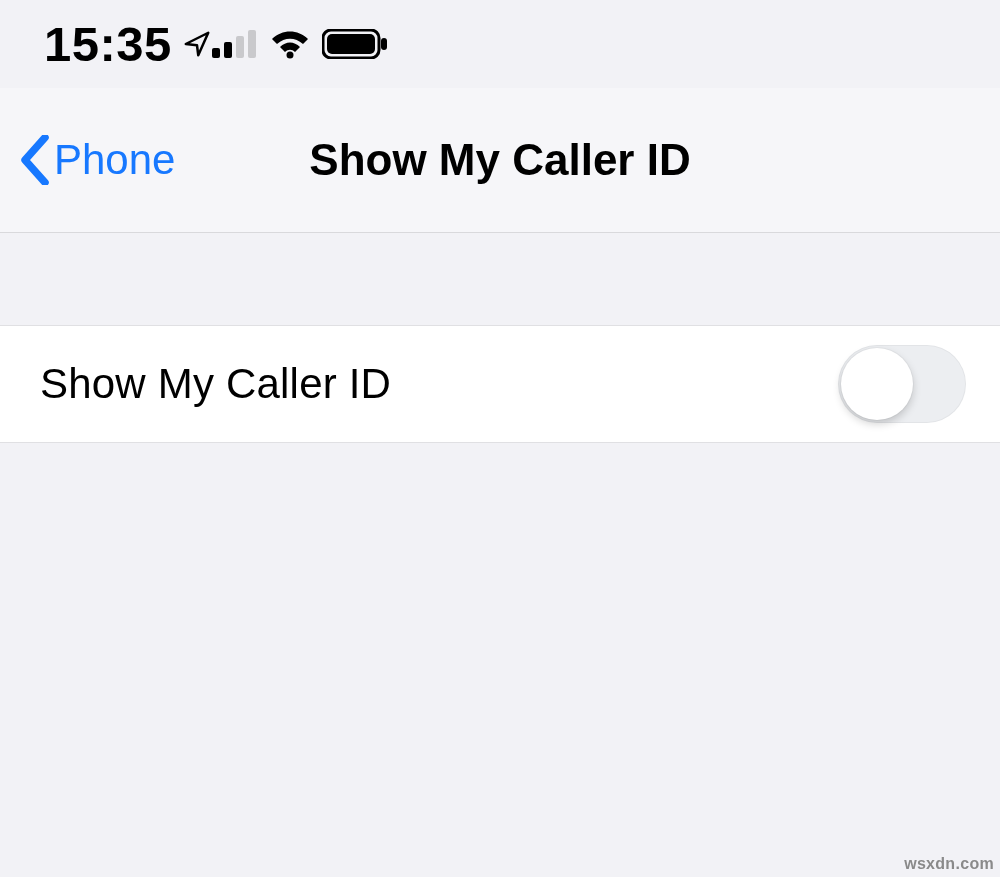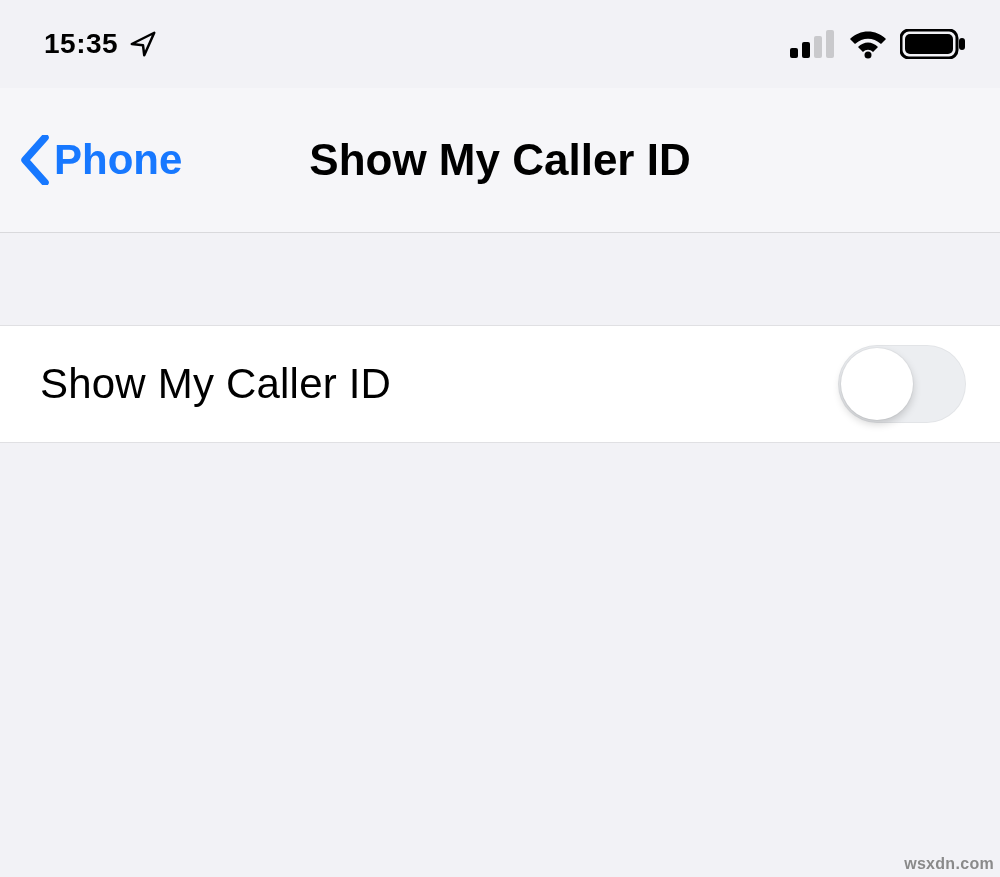--- a/index.html
+++ b/index.html
@@ -12,23 +12,23 @@
     overflow: hidden;
     position: relative;
   }
 
   
   .status-bar {
     width: 100%;
     height: 88px;
     display: flex;
     align-items: center;
-    justify-content: space-between;
+    justify-content: flex-start;
     padding: 0 34px 0 44px;
-    font-size: 28px;
+    font-size: 49px;
     font-weight: 600;
     letter-spacing: 0.5px;
   }
   .status-left { display: flex; align-items: center; gap: 10px; }
   .status-right { display: flex; align-items: center; gap: 12px; }
 
   .loc-arrow-icon svg { width: 30px; height: 30px; display:block; }
   .signal-icon svg { width: 46px; height: 28px; display:block; }
   .wifi-icon svg { width: 40px; height: 30px; display:block; }
   .battery-icon svg { width: 66px; height: 30px; display:block; }
@@ -46,21 +46,21 @@
   .back-button {
     position: absolute;
     left: 18px;
     top: 50%;
     transform: translateY(-50%);
     display: flex;
     align-items: center;
     gap: 2px;
     color: #1778ff;
     font-size: 42px;
-    font-weight: 700;
+    font-weight: 400;
     cursor: pointer;
   }
   .chevron-left-icon svg { width: 34px; height: 50px; display:block; }
   .nav-title {
     width: 100%;
     text-align: center;
     font-size: 44px;
     font-weight: 600;
   }
 

